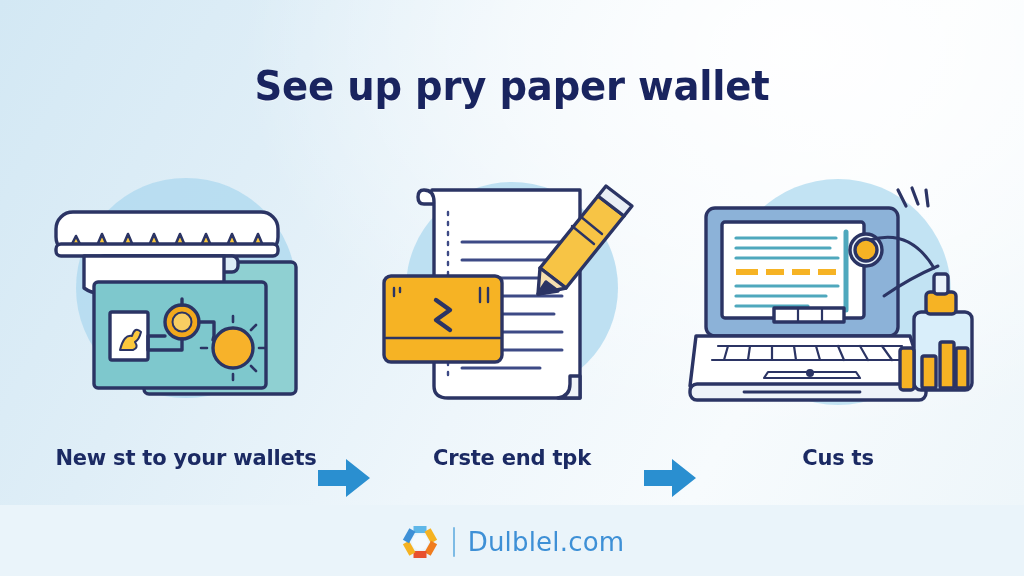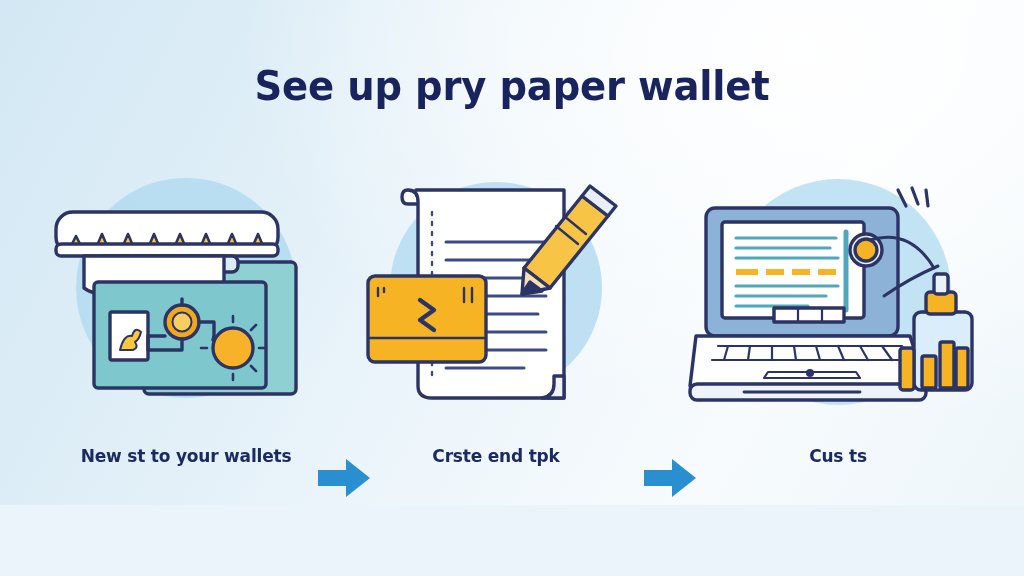--- a/index.html
+++ b/index.html
@@ -29,40 +29,40 @@
   }
 
   
   .steps{
     position:absolute;left:0;top:170px;width:1024px;height:320px;
   }
   .step{
     position:absolute;top:0;width:300px;height:320px;
   }
   .step-1{left:36px;}
-  .step-2{left:346px;}
+  .step-2{left:362px;}
   .step-3{left:688px;text-decoration:underline;}
 
   .art{
     position:relative;width:300px;height:250px;
   }
   .blob{
     position:absolute;left:50%;top:118px;transform:translate(-50%,-50%);
     width:220px;height:220px;border-radius:50%;
     background:#b6dcf0;
     opacity:0.95;
   }
   .blob.b2{width:212px;height:212px;background:#badef1;}
   .blob.b3{width:226px;height:226px;background:#bfe1f2;top:122px;}
 
   .art svg{position:absolute;left:0;top:0;width:300px;height:250px;}
 
   .caption{
     position:absolute;left:0;top:276px;width:300px;text-align:center;
-    font-size:17px;font-weight:700;color:#1b2a63;
+    font-size:21px;font-weight:700;color:#1b2a63;
     font-family:"DejaVu Sans","Liberation Sans",sans-serif;
     letter-spacing:-0.2px;
   }
   .cap-blur{filter:blur(0.35px);}
 
   
   .arrow{position:absolute;top:286px;width:56px;height:44px;}
   .arrow-1{left:316px;}
   .arrow-2{left:642px;}
 
@@ -237,14 +237,31 @@
 
             <rect x="212" y="178" width="14" height="42" rx="3" fill="#f6b324"></rect>
           </g>
         </svg>
       </div>
       <div class="caption cap-blur">Cus ts</div>
     </div>
 
   </div>
 
+  <div class="footer">
+    <svg class="footer-logo" viewBox="0 0 40 40">
+      <g transform="translate(20,20)">
+        <g fill="none" stroke-width="7" stroke-linecap="butt">
+          <path d="M-6.5 -12.5 L 6.5 -12.5" stroke="#5fb7e8" transform="rotate(0)"></path>
+          <path d="M-6.5 -12.5 L 6.5 -12.5" stroke="#f5b221" transform="rotate(60)"></path>
+          <path d="M-6.5 -12.5 L 6.5 -12.5" stroke="#f07c1e" transform="rotate(120)"></path>
+          <path d="M-6.5 -12.5 L 6.5 -12.5" stroke="#e8512f" transform="rotate(180)"></path>
+          <path d="M-6.5 -12.5 L 6.5 -12.5" stroke="#f5b221" transform="rotate(240)"></path>
+          <path d="M-6.5 -12.5 L 6.5 -12.5" stroke="#3e90d6" transform="rotate(300)"></path>
+        </g>
+        <circle cx="0" cy="0" r="8" fill="#f4fafe"></circle>
+      </g>
+    </svg>
+    <div class="footer-div"></div>
+    <div class="footer-text">Dulblel.com</div>
+  </div>
 
 </div>
 
 </body></html>

